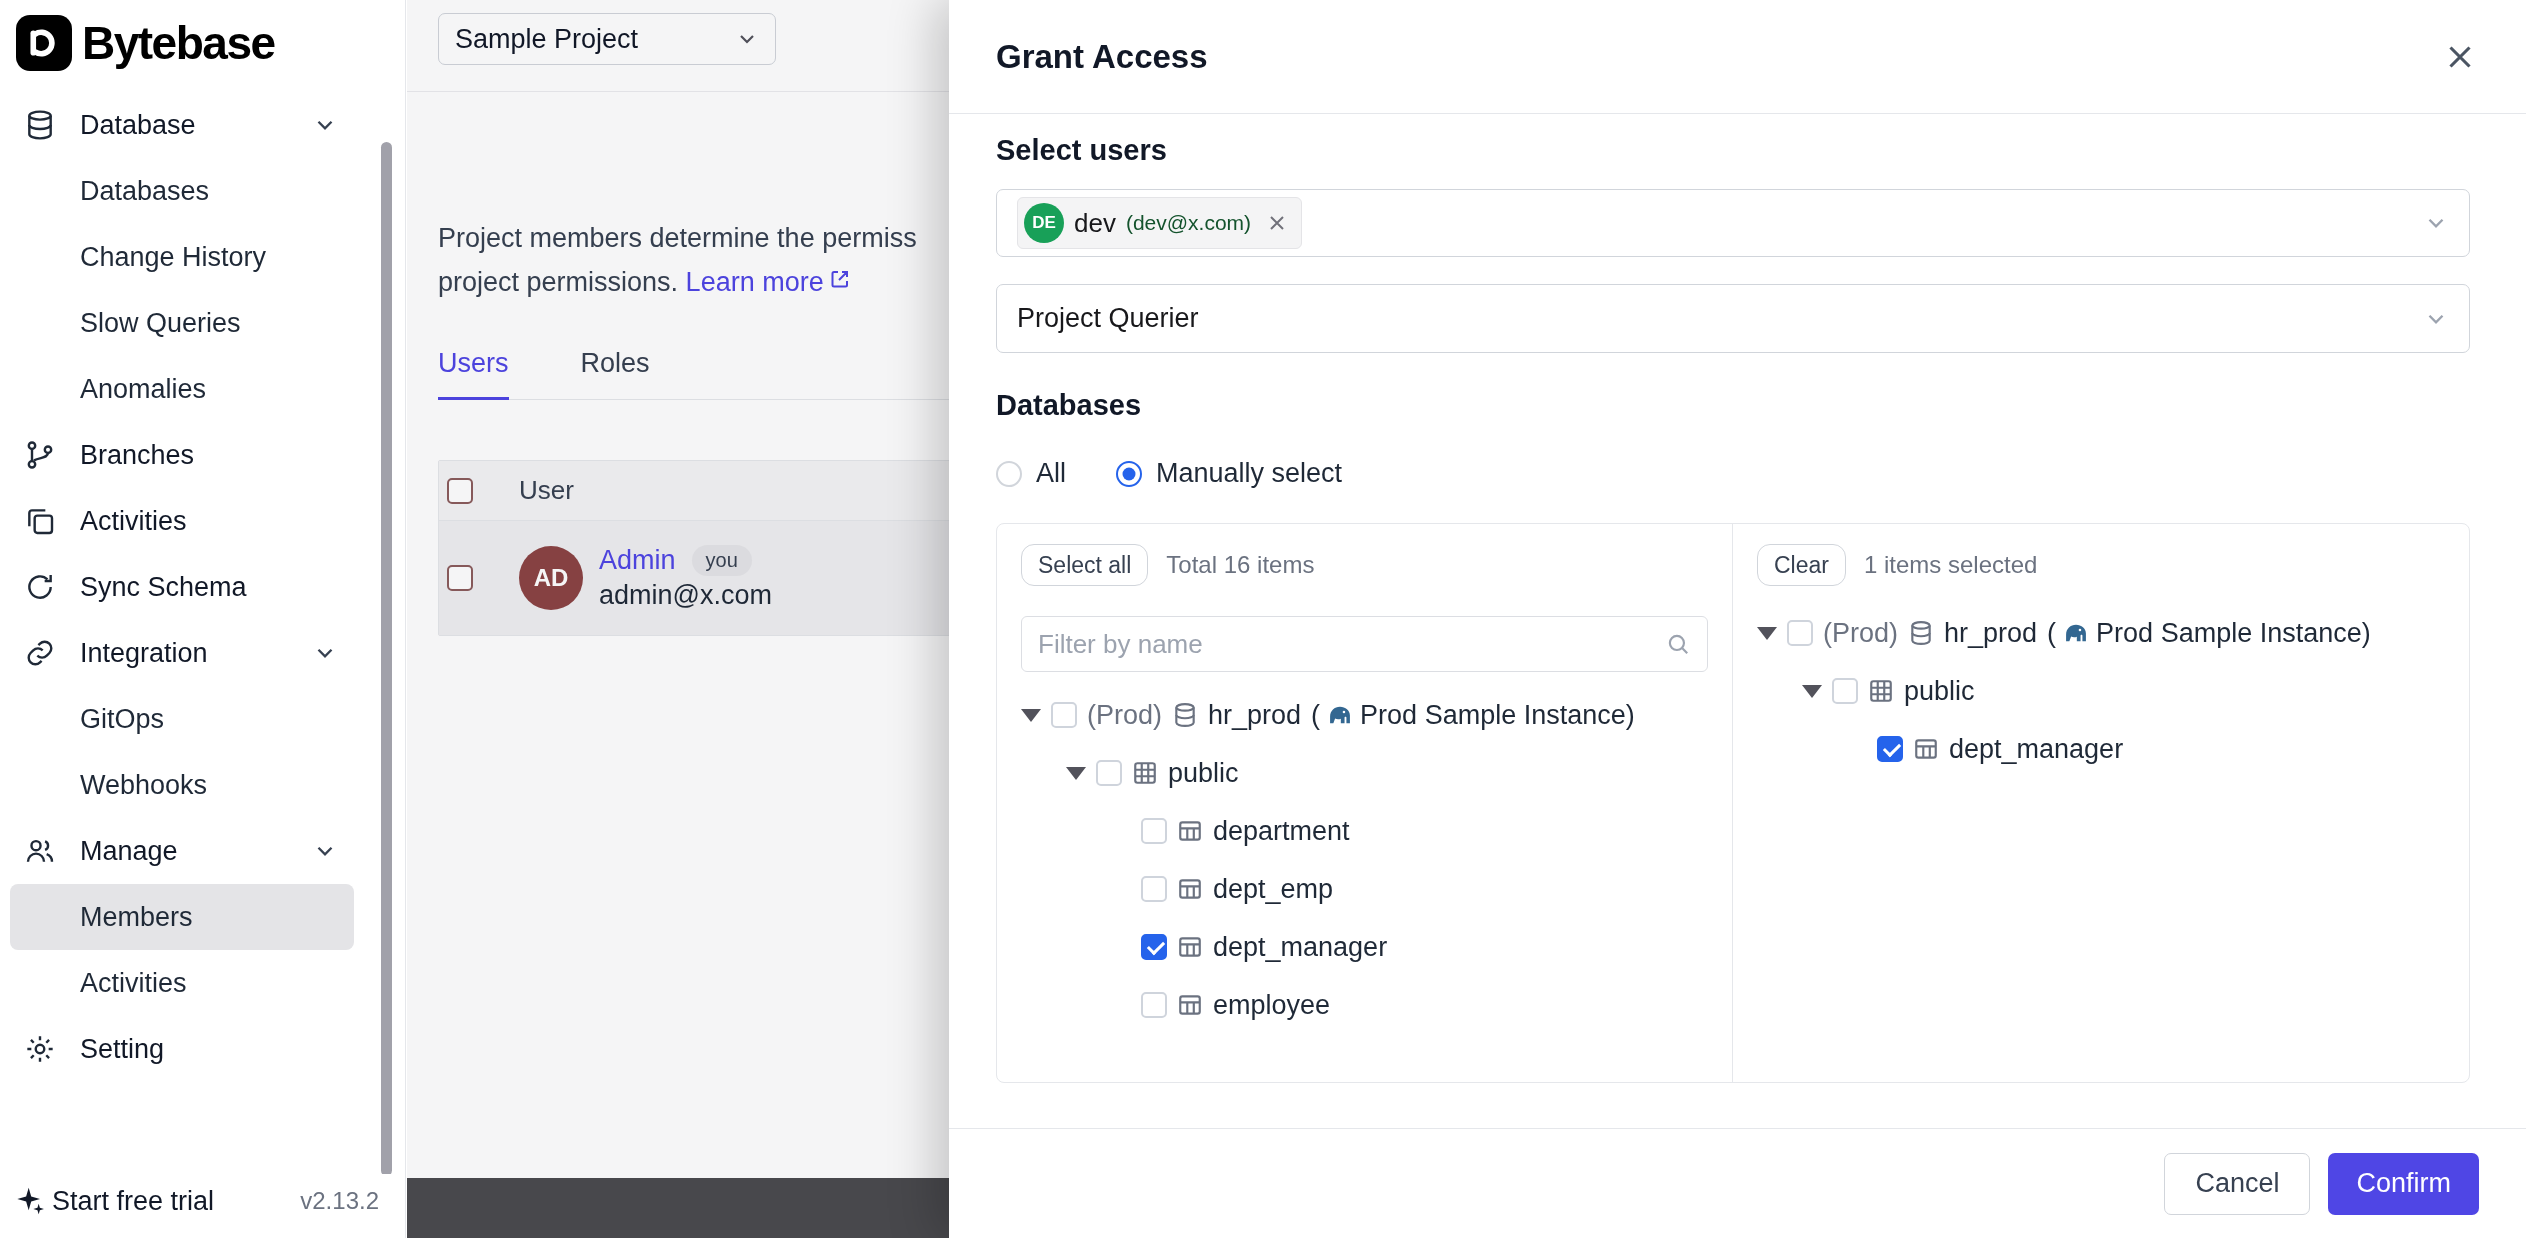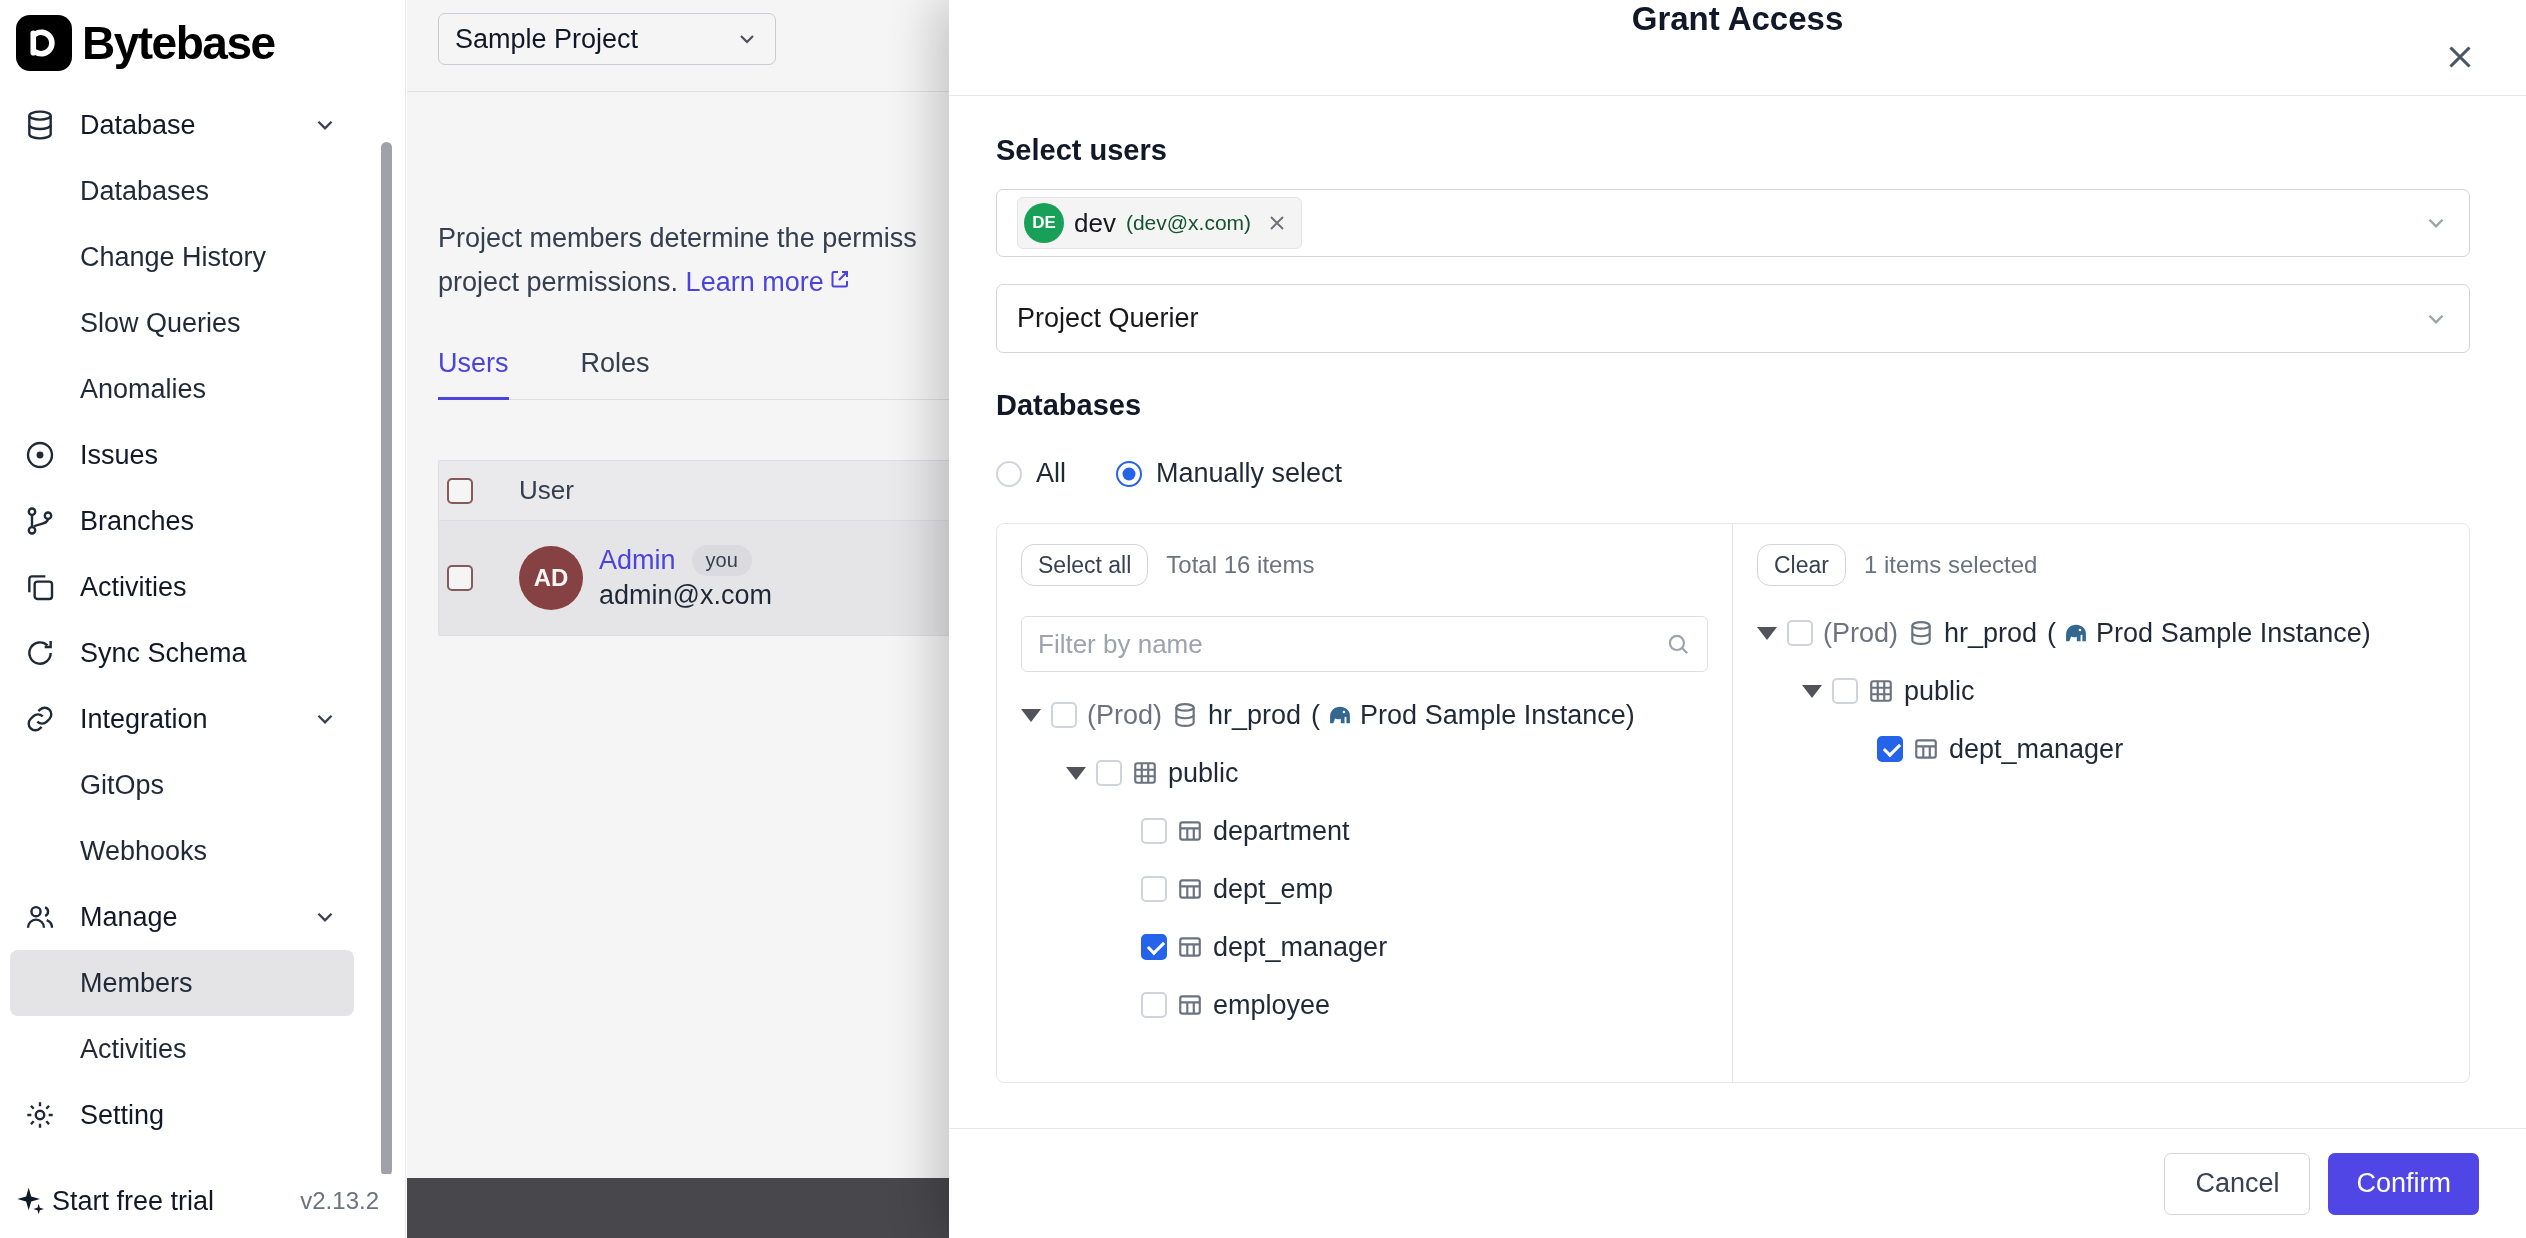--- a/index.html
+++ b/index.html
@@ -70,21 +70,21 @@
   .uname { font-size:27px; font-weight:500; color:#4f46e5; text-decoration:none; cursor:pointer; }
   .badge { background:#e4e4e7; color:#374151; border-radius:999px; font-size:20px; padding:4px 14px; }
   .uemail { font-size:27px; color:#1f2937; margin-top:4px; }
 
   .overlay { position:absolute; inset:0; background:rgba(17,24,39,0.045); pointer-events:none; z-index:5; }
   .bottom-bar { position:absolute; left:0; bottom:0; width:543px; height:60px; background:#48484c; z-index:6; }
 
   
   .modal { position:absolute; left:949px; top:0; width:1577px; height:1238px; background:#fff;
     z-index:30; box-shadow:-14px 0 46px rgba(0,0,0,0.20); }
-  .modal-header { height:96px; border-bottom:1px solid #e5e7eb; display:flex; align-items:center; padding:0 47px;flex-direction:column; }
+  .modal-header { height:114px; border-bottom:1px solid #e5e7eb; display:flex; align-items:center; padding:12px 47px; }
   .m-title { font-size:33px; font-weight:700; color:#111827; }
   .m-close { margin-left:auto; width:38px; height:38px; color:#4b5563; cursor:pointer; }
   .m-close svg { width:38px; height:38px; display:block; }
 
   .modal-body { position:absolute; top:93px; left:0; right:0; bottom:110px; padding:0 56px 0 47px; overflow:hidden; }
   .f-label { font-size:29px; font-weight:600; color:#111827; }
   .f-label.l1 { margin-top:41px; }
   .f-label.l2 { margin-top:39px; }
   .f-label.l3 { margin-top:36px; }
 
@@ -195,29 +195,20 @@
       </div>
       <div class="nav-item sub">
         <span class="nlabel">Slow Queries</span>
       </div>
       <div class="nav-item sub">
         <span class="nlabel">Anomalies</span>
       </div>
       <div class="nav-item section">
         <span class="nicon">
           <svg viewBox="0 0 24 24" fill="none" stroke="currentColor" stroke-width="1.8">
-              <circle cx="12" cy="12" r="9"></circle>
-              <circle cx="12" cy="12" r="2.6" fill="currentColor" stroke="none"></circle>
-            </svg>
-        </span>
-        <span class="nlabel">Issues</span>
-      </div>
-      <div class="nav-item section">
-        <span class="nicon">
-          <svg viewBox="0 0 24 24" fill="none" stroke="currentColor" stroke-width="1.8">
               <circle cx="6" cy="5" r="2.4"></circle>
               <circle cx="6" cy="19" r="2.4"></circle>
               <circle cx="18" cy="8" r="2.4"></circle>
               <path d="M6 7.4v9.2M18 10.4c0 4.2-6 3.2-10.5 5.6"></path>
             </svg>
         </span>
         <span class="nlabel">Branches</span>
       </div>
       <div class="nav-item section">
         <span class="nicon">

